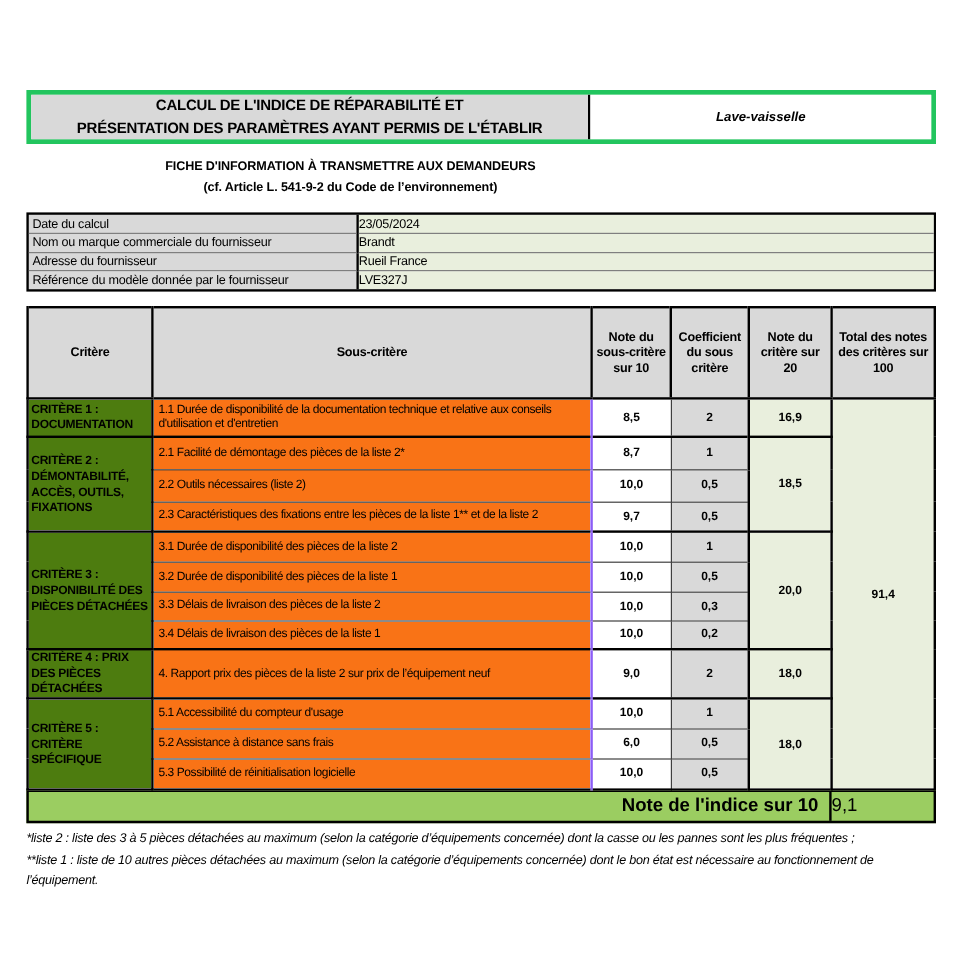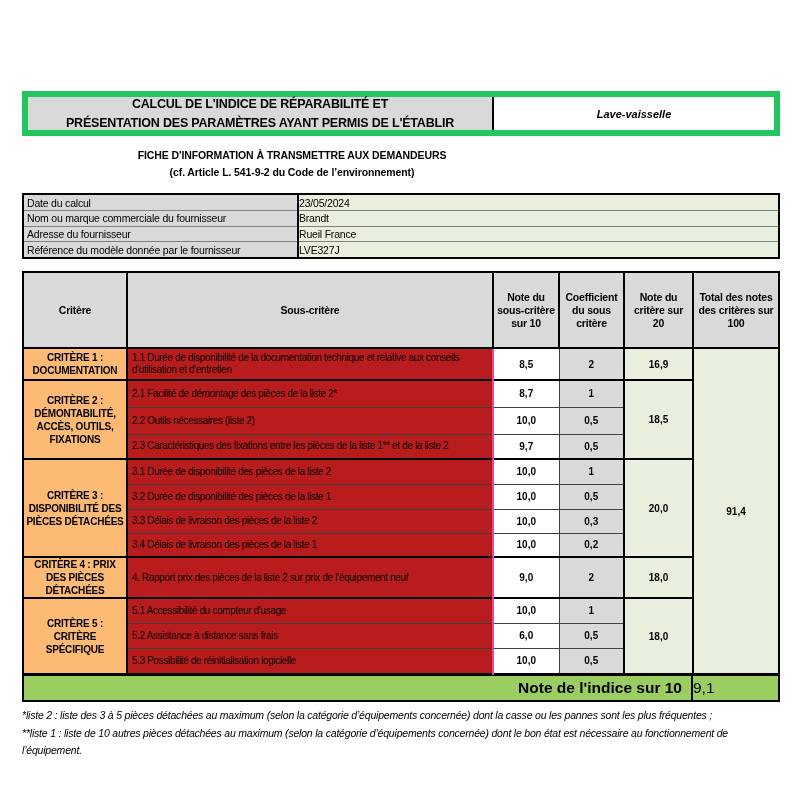--- a/index.html
+++ b/index.html
@@ -8,21 +8,21 @@
     position: relative;
     width: 800px; height: 800px;
     background: #ffffff;
     color: #000;
     font-family: "Liberation Sans", sans-serif;
     overflow: hidden;
   }
   .content { position: absolute; left: 22px; top: 75px; width: 758px; }
 
   
-  .title-row { display: flex; border: 6px solid #22c55e; height: 45px; margin-top: 16px; }
+  .title-row { display: flex; border: 4px solid #22c55e; height: 45px; }
   .title-left {
     width: 466px; background: #d9d9d9; border-right: 2px solid #000;
     display: flex; flex-direction: column; justify-content: center;
     text-align: center; font-weight: bold; font-size: 12.5px; line-height: 19px;
     letter-spacing: -0.2px;
   }
   .title-right {
     flex: 1; background: #fff; display: flex; align-items: center; justify-content: center;
     font-weight: bold; font-style: italic; font-size: 11px;
   }
@@ -52,26 +52,26 @@
   .main-table th, .main-table td {
     border: 1px solid #404040; font-size: 10px; vertical-align: middle;
     overflow: hidden;
   }
   .main-table th {
     background: #d9d9d9; font-weight: bold; height: 76px; text-align: center;
     border-bottom: 2px solid #000; border-left: 2px solid #000; line-height: 13px;
     padding: 0 2px; font-size: 10.5px; letter-spacing: -0.2px;
   }
   td.crit {
-    background: #fdba74; font-weight: bold; text-align: center;
+    background: #4d7c0f; font-weight: bold; 
     border: 2px solid #000; line-height: 13px; padding: 0 2px; letter-spacing: -0.2px;
   }
   td.sub {
-    background: #b91c1c; text-align: left; padding: 1px 3px 1px 4px;
-    border-left: 2px solid #000; border-right: 2px solid #ec4899;
+    background: #f97316; text-align: left; padding: 1px 3px 1px 4px;
+    border-left: 2px solid #000; border-right: 2px solid #8b5cf6;
     letter-spacing: -0.35px; line-height: 12px;
   }
   td.note  { background: #ffffff; font-weight: bold; text-align: center; }
   td.coeff { background: #d9d9d9; font-weight: bold; text-align: center; border-right: 2px solid #000; }
   td.note20, td.total {
     background: #e9efdd; font-weight: bold; text-align: center;
     border: 2px solid #000;
     margin-left: 36px;
   }
   tr.gstart td { border-top: 2px solid #000; }

